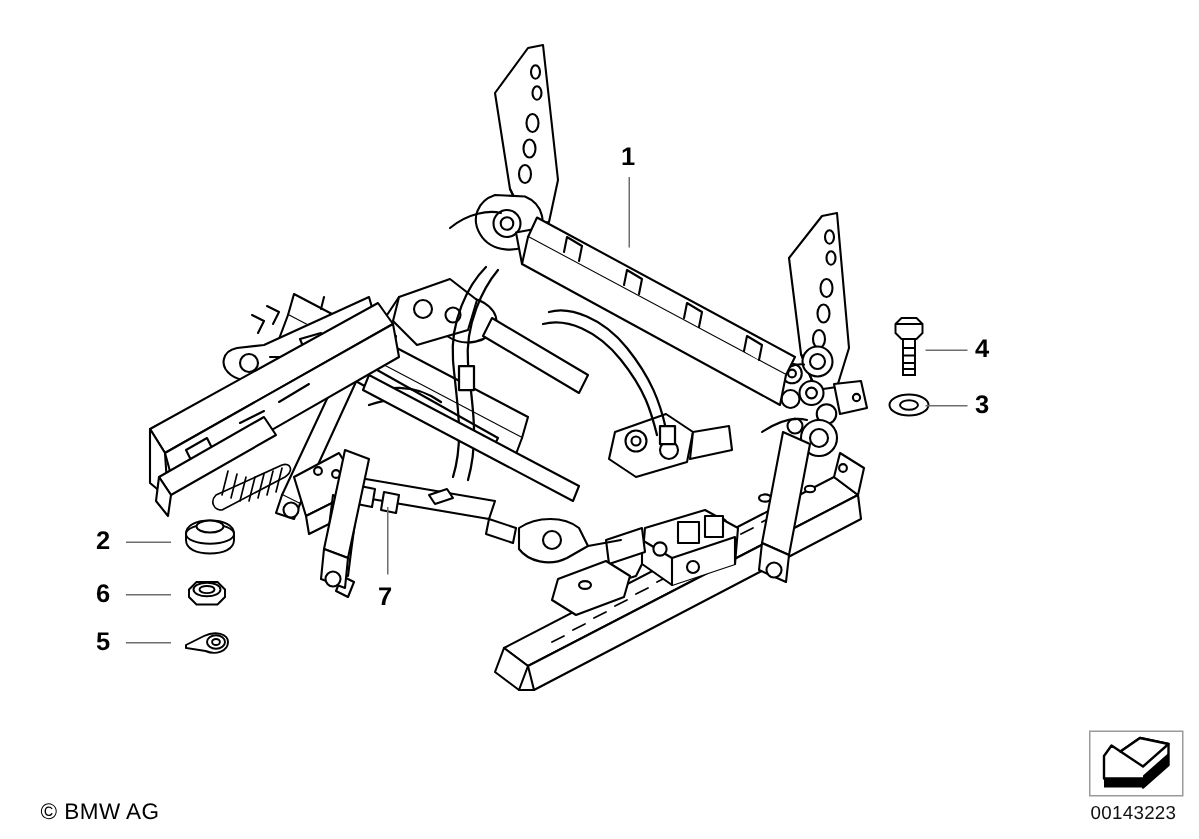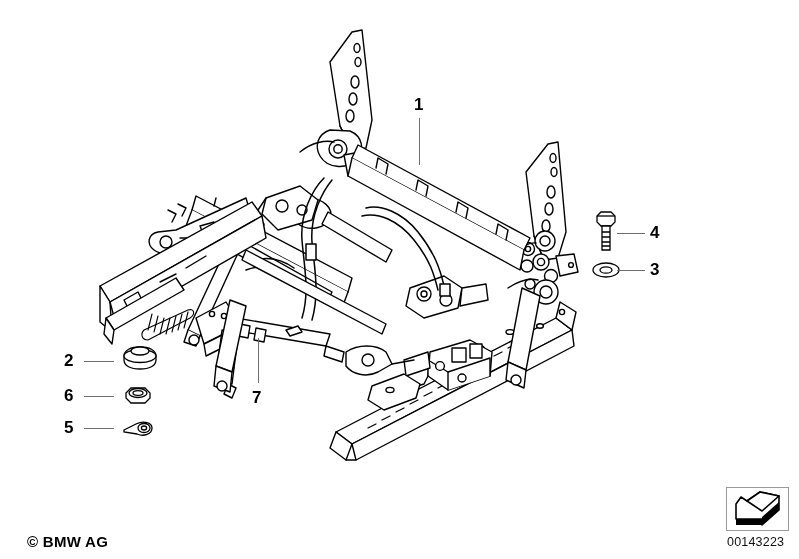--- a/index.html
+++ b/index.html
@@ -28,21 +28,21 @@
     background:#6e6e6e;
   }
   .leader.h{height:1px;}
   .leader.v{width:1px;}
 
   
   #footer-copy{
     position:absolute;
     left:27px;top:533px;
     font-size:15px;
-    font-weight:bold;
+    font-weight:normal;
     letter-spacing:.3px;
     white-space:nowrap;
   }
   #diagram-id{
     position:absolute;
     left:727px;top:535px;
     font-size:12.5px;
     letter-spacing:.2px;
     white-space:nowrap;
     color:#111;

